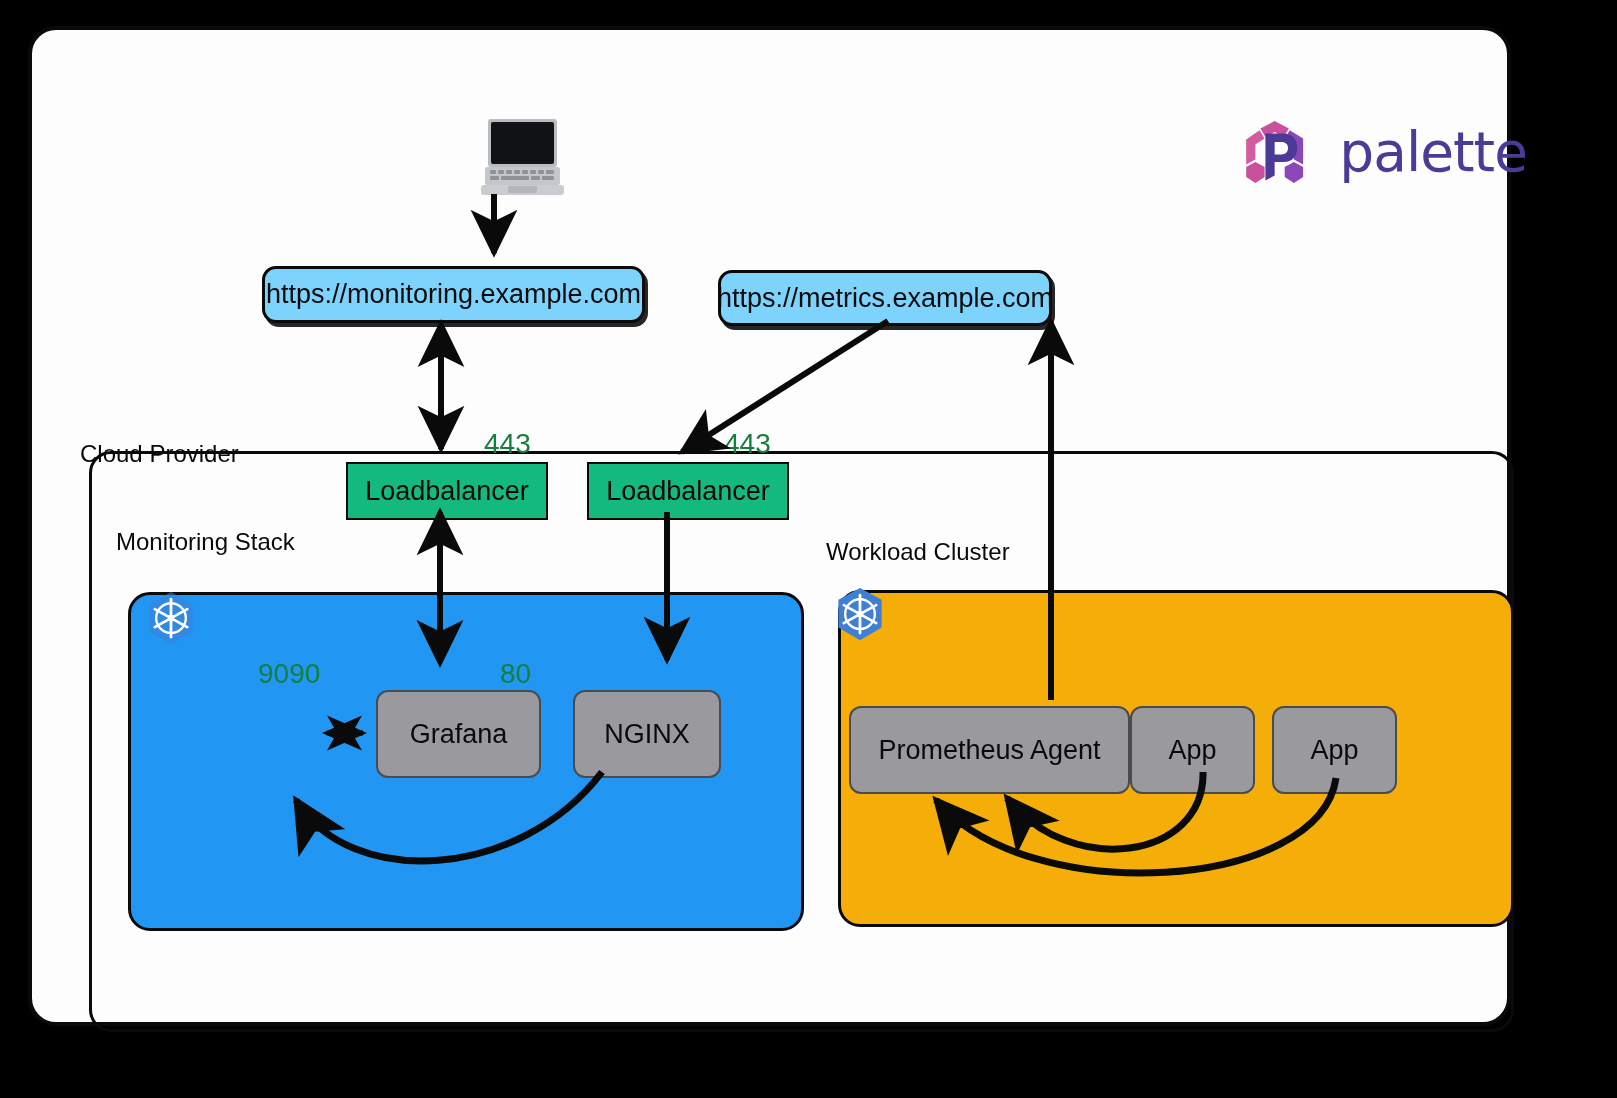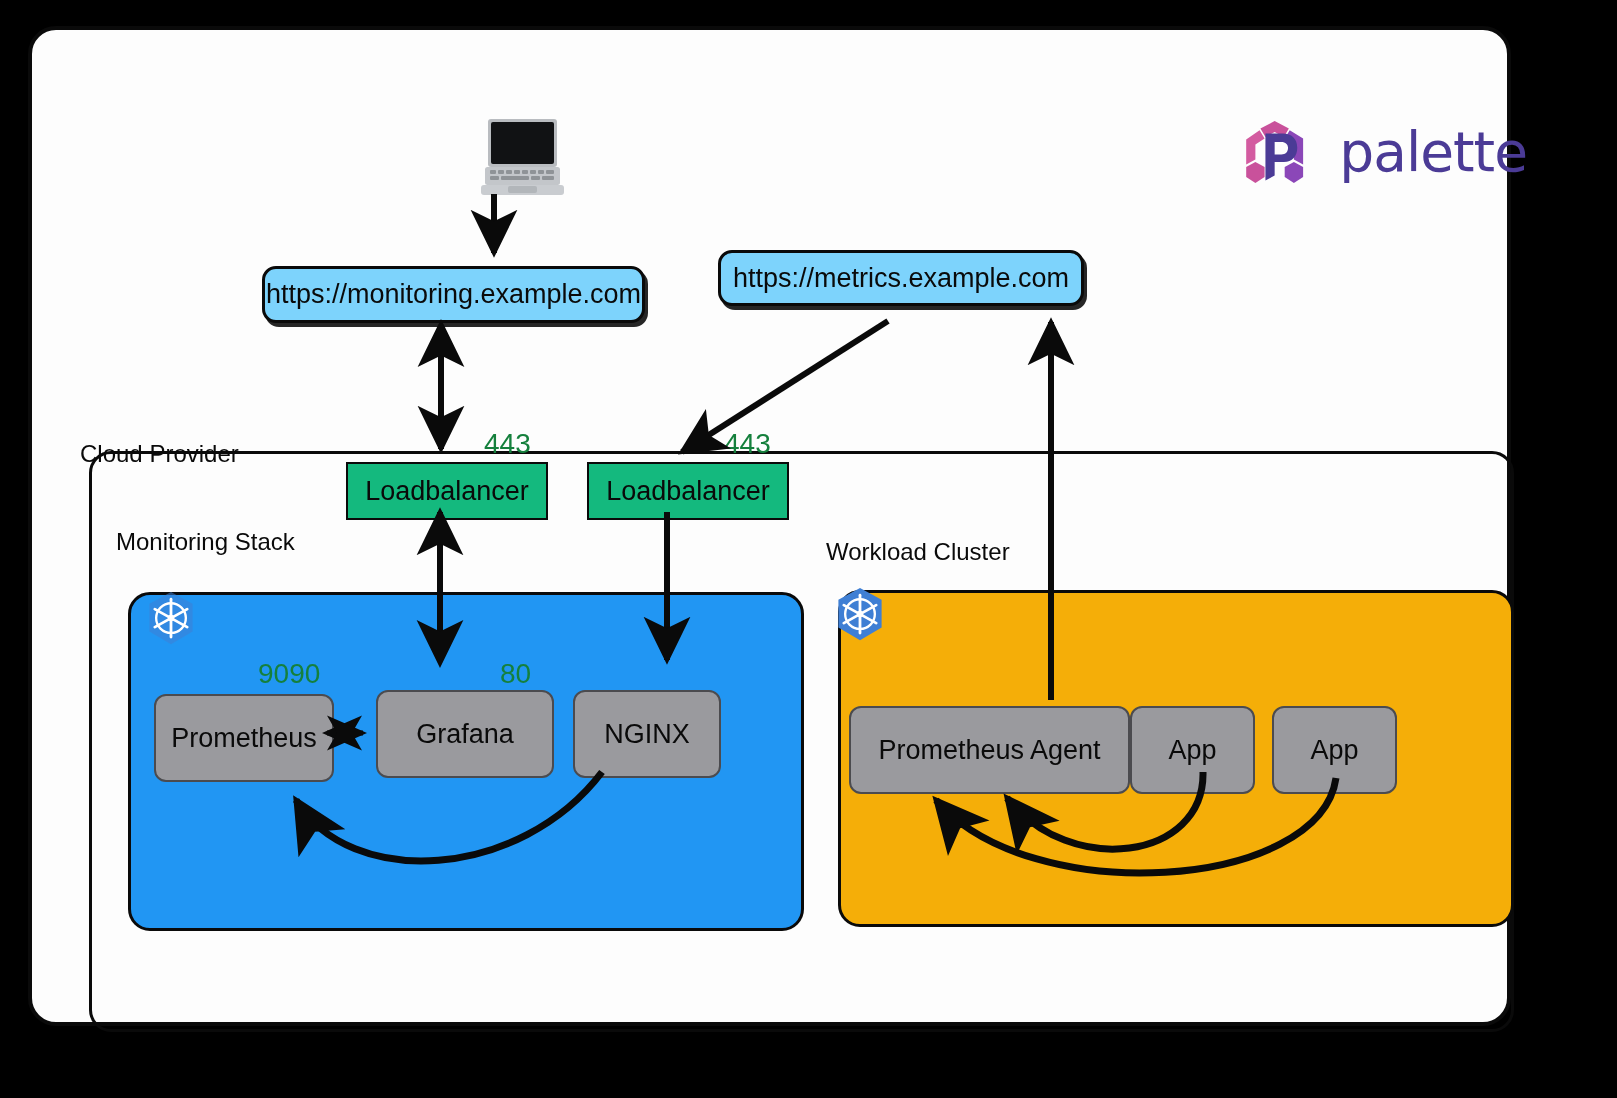--- a/index.html
+++ b/index.html
@@ -185,21 +185,21 @@
         </g>
         <rect x="6" y="70" width="83" height="10" rx="3" fill="#c9ccd0"></rect>
         <rect x="33" y="71" width="29" height="7" rx="2" fill="#b2b6ba"></rect>
       </svg>
     </div>
 
     <div class="node url-box" style="left:230px; top:236px; width:383px; height:57px;">
       <span>https://monitoring.example.com</span>
     </div>
 
-    <div class="node url-box" style="left:686px; top:220px; width:366px; height:56px;">
+    <div class="node url-box" style="left:686px; top:240px; width:334px; height:56px;">
       <span>https://metrics.example.com</span>
     </div>
 
     <div class="group-box" id="cloud-provider"></div>
     <span class="group-label" style="left:48px; top:410px;">Cloud Provider</span>
 
     <div class="node lb-box" style="left:314px; top:432px; width:202px; height:58px;">
       <span>Loadbalancer</span>
     </div>
     <span class="port-label" style="left:452px; top:398px;">443</span>
@@ -224,26 +224,23 @@
           <line x1="30" y1="31" x2="48" y2="21"></line>
           <line x1="30" y1="31" x2="48" y2="41"></line>
           <line x1="30" y1="31" x2="30" y2="52"></line>
           <line x1="30" y1="31" x2="12" y2="41"></line>
           <line x1="30" y1="31" x2="12" y2="21"></line>
         </g>
       </g>
     </svg>
 
     <span class="port-label" style="left:226px; top:628px;">9090</span>
-    <div class="node svc-box" style="left:122px; top:664px; width:180px; height:88px;">
-      <span>Prometheus</span>
-    </div>
 
     <span class="port-label" style="left:468px; top:628px;">80</span>
-    <div class="node svc-box" style="left:344px; top:660px; width:178px; height:88px;">
+    <div class="node svc-box" style="left:344px; top:660px; width:165px; height:88px;">
       <span>Grafana</span>
     </div>
 
     <div class="node svc-box" style="left:541px; top:660px; width:148px; height:88px;">
       <span>NGINX</span>
     </div>
 
     <div class="group-box" id="workload-cluster"></div>
     <span class="group-label" style="left:794px; top:508px;">Workload Cluster</span>
 

